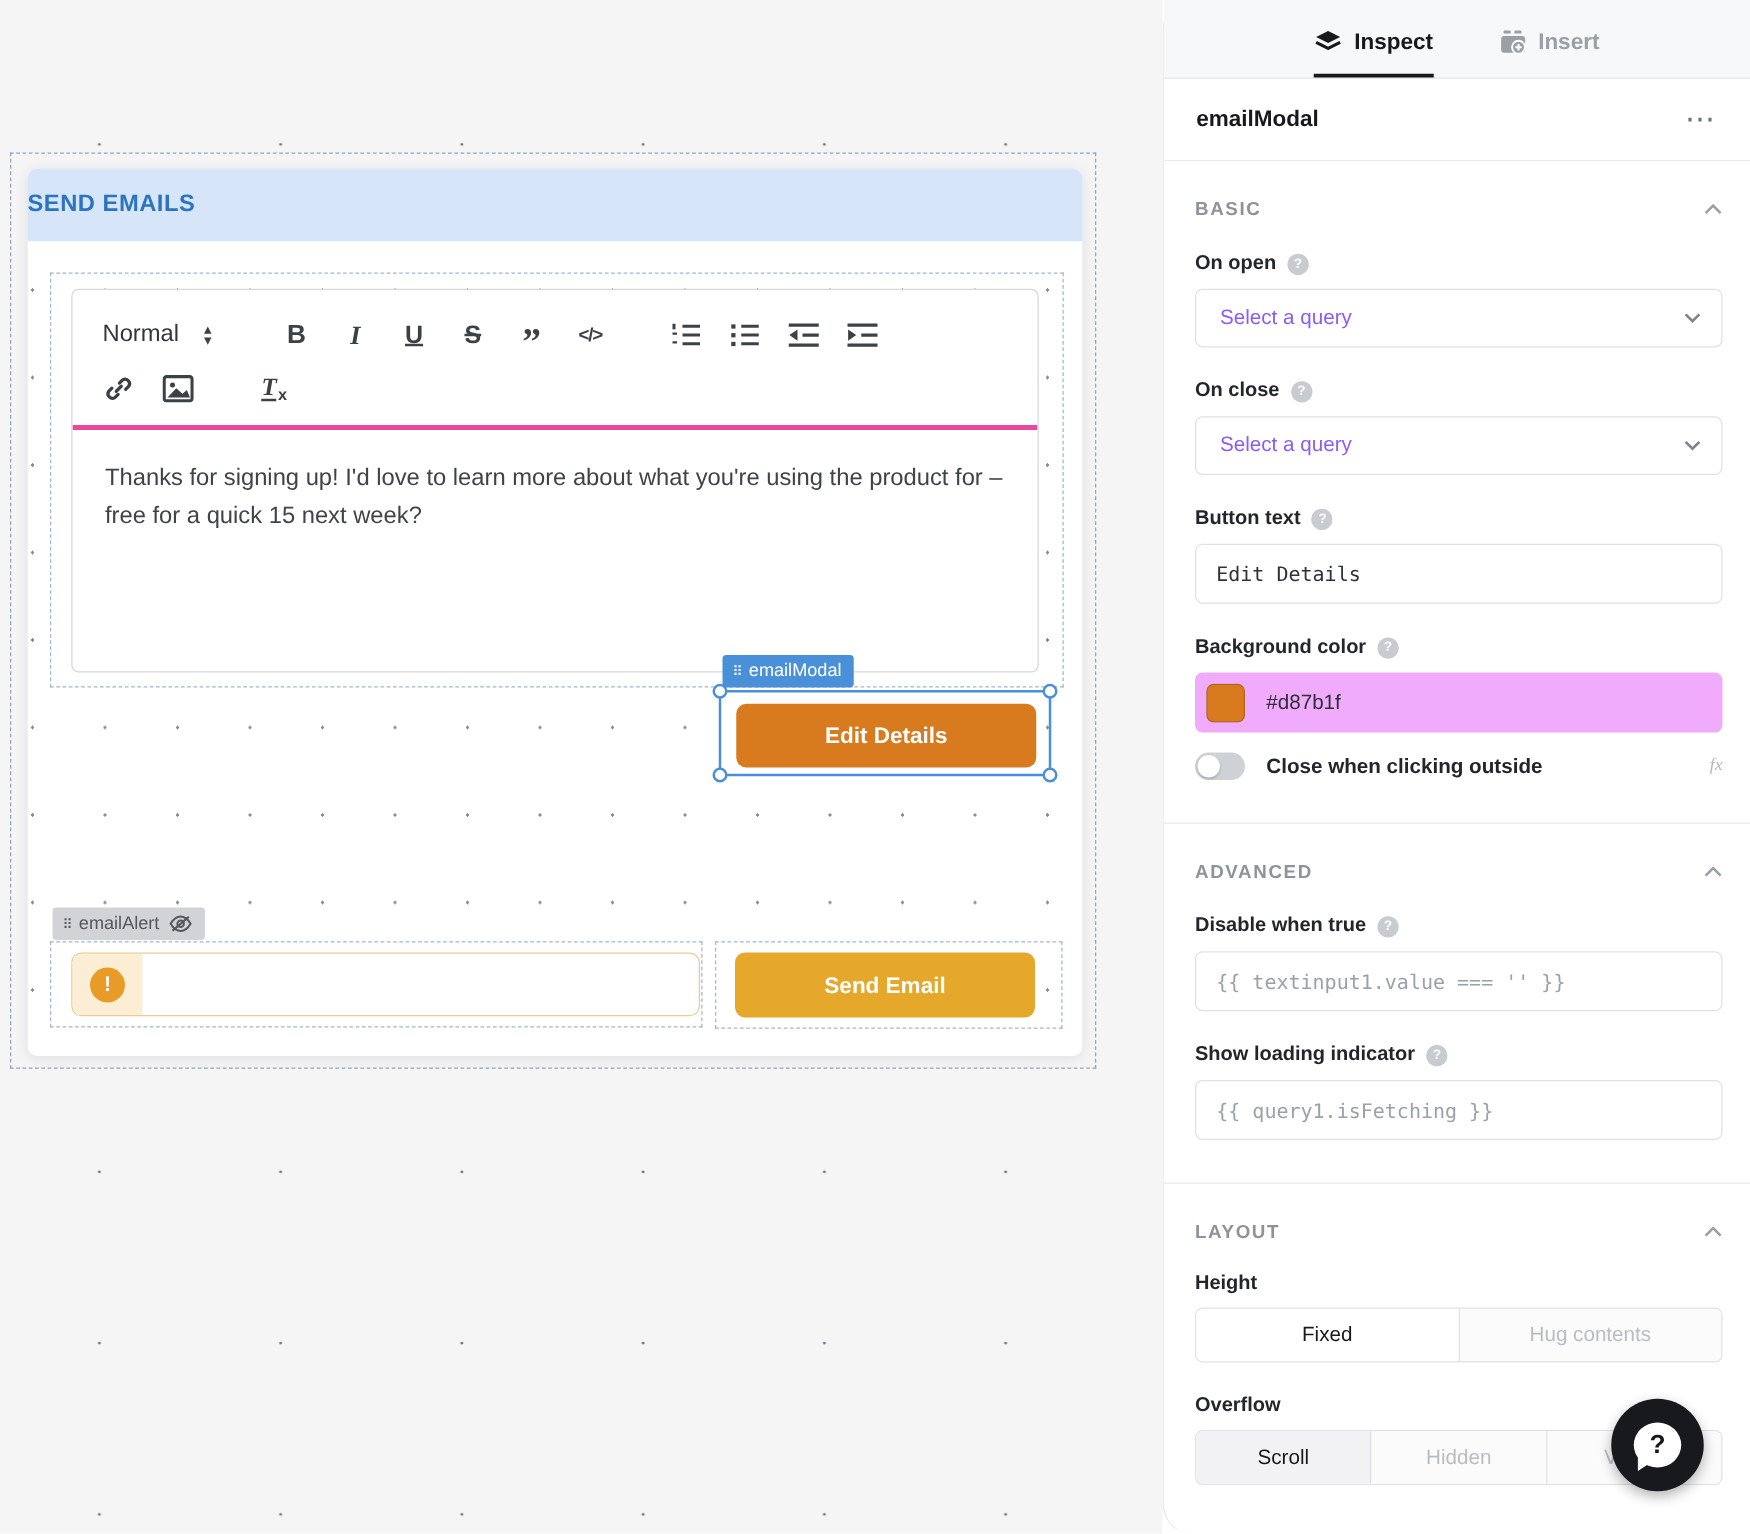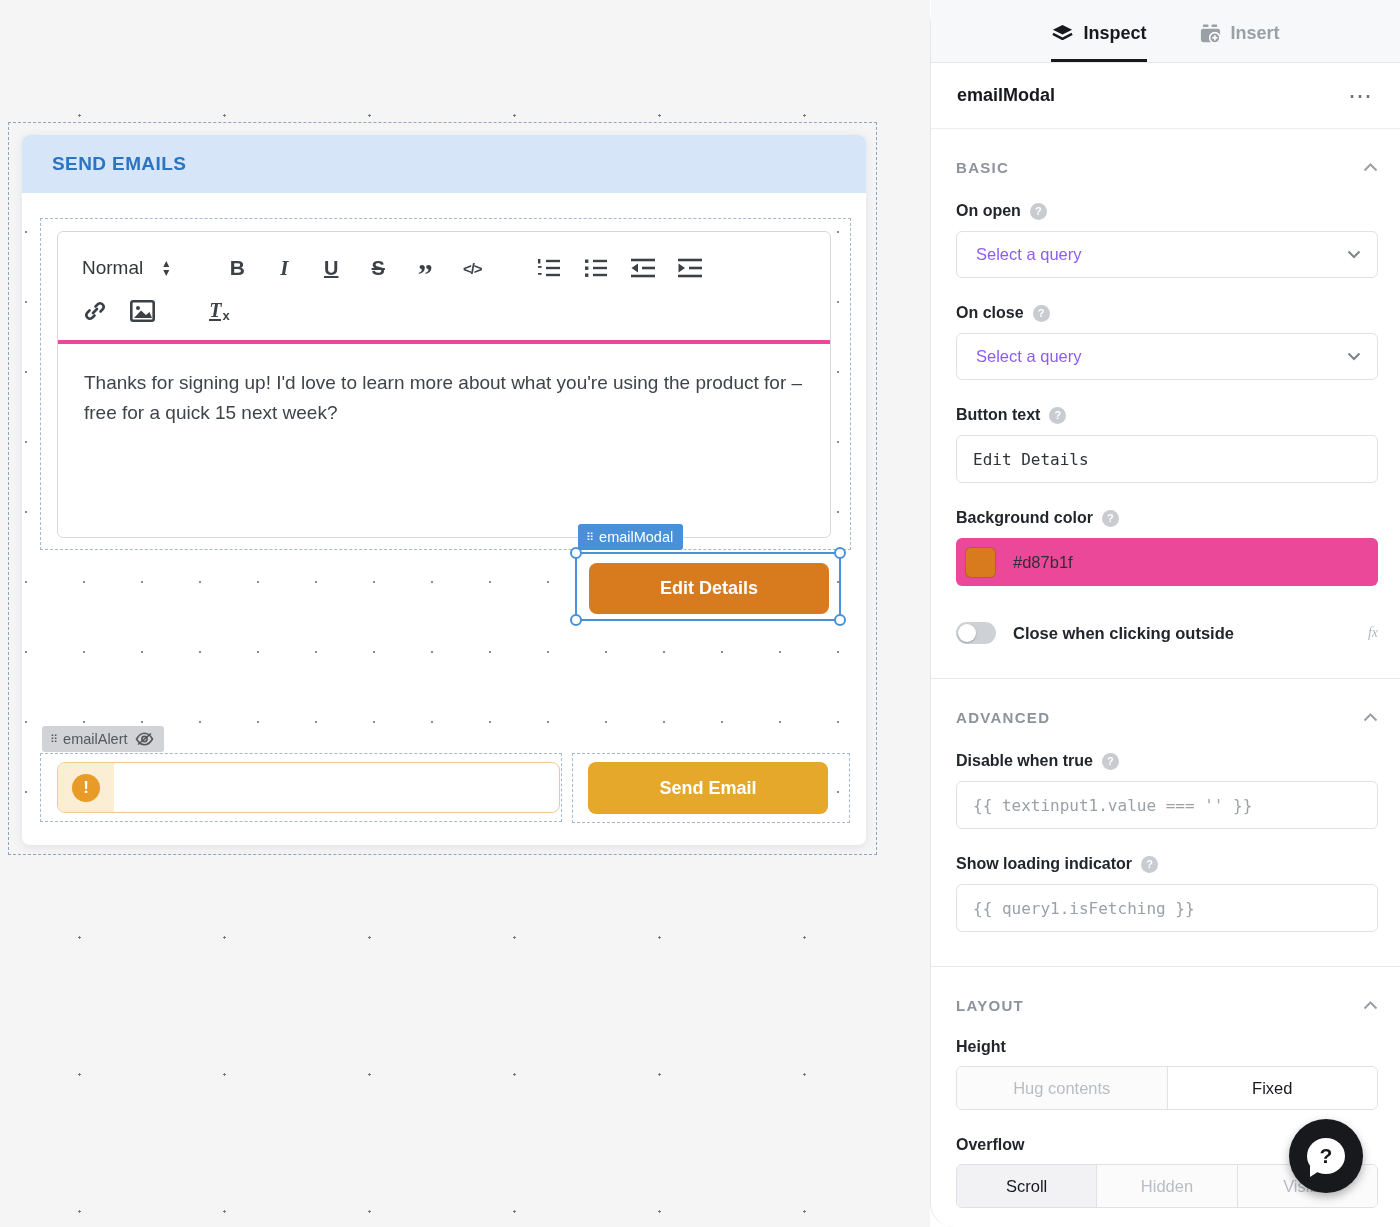--- a/index.html
+++ b/index.html
@@ -12,21 +12,21 @@
     background-color:#f5f5f6;
     background-image:radial-gradient(#70757c 1px, transparent 1.4px);
     background-size:145px 137px; background-position:7px 47px; }
   .outer-sel { position:absolute; left:8px; top:122px; width:869px; height:733px;
     border:1px dashed #8fa6c2; }
   .modal { position:absolute; left:22px; top:135px; width:844px; height:710px;
     background:#fff; border-radius:8px; box-shadow:0 2px 10px rgba(40,50,60,.10);
     background-image:radial-gradient(#878d95 1px, transparent 1.2px);
     background-size:58px 70px; background-position:33px 62px; }
   .modal-header { height:58px; background:#d6e6f8; border-radius:8px 8px 0 0;
-    display:flex; align-items:center; padding-left:30px; }
+    display:flex; align-items:center; }
   .modal-title { color:#2d74c0; font-size:19px; font-weight:700; letter-spacing:.4px; }
 
   
   .editor-sel { position:absolute; left:40px; top:218px; width:811px; height:332px;
     border:1px dashed #a3b8d1; }
   .editor-box { position:absolute; left:57px; top:231px; width:774px; height:307px;
     background:#fff; border:1px solid #d5d8dc; border-radius:6px; overflow:hidden; }
   .ql-toolbar { padding:14px 24px 8px; border-bottom:4px solid #ec4899; }
   .ql-row { display:flex; align-items:center; height:44px; color:#3c4147; }
   .tbtn { display:inline-flex; align-items:center; justify-content:center;
@@ -97,26 +97,26 @@
   .help { width:17px; height:17px; border-radius:50%; background:#c8cbd0; color:#fff;
     font-size:11px; font-weight:800; display:inline-flex; align-items:center;
     justify-content:center; margin-left:9px; }
   .select { height:47px; border:1px solid #dfe1e4; border-radius:6px; background:#fff;
     display:flex; align-items:center; justify-content:space-between; padding:0 16px 0 19px;
     cursor:pointer; }
   .select-txt { font-size:16.5px; color:#8b5cf6; }
   .txt-input { width:100%; height:48px; border:1px solid #dfe1e4; border-radius:6px;
     padding:0 16px; font-family:"DejaVu Sans Mono", monospace; font-size:16px; color:#2e3339; outline:none; }
   .txt-input.dim { color:#9ba1a9; }
-  .color-field { height:48px; background:#ec4899; border-radius:6px; display:flex;
+  .color-field { height:48px; background:#f0abfc; border-radius:6px; display:flex;
     align-items:center; padding:0 9px; cursor:pointer; }
   .swatch { width:31px; height:31px; border-radius:6px; background:#d87b1f;
     border:1px solid rgba(0,0,0,.18); }
   .color-hex { font-size:16.5px; color:#2c3036; margin-left:17px; }
-  .toggle-row { display:flex; align-items:center; margin:36px 0 34px; }
+  .toggle-row { display:flex; align-items:center; margin:16px 0 34px; }
   .toggle { width:40px; height:22px; border-radius:11px; background:#ced1d6; position:relative; cursor:pointer; }
   .knob { position:absolute; left:2px; top:2px; width:18px; height:18px; border-radius:50%;
     background:#fff; box-shadow:0 1px 2px rgba(0,0,0,.25); }
   .toggle-lbl { font-size:16.5px; font-weight:600; color:#22262c; margin-left:17px; flex:1; }
   .fx { font-family:"Liberation Serif", serif; font-style:italic; font-size:14px; color:#b3b7bd; }
   .divider { height:1px; background:#e8e9eb; margin:0 -22px 0 -25px; }
   .mt-sec { margin-top:32px; }
   .seg { display:flex; height:44px; border:1px solid #dfe1e4; border-radius:6px;
     overflow:hidden; margin-top:10px; background:#fff; }
   .seg-opt { flex:1; display:flex; align-items:center; justify-content:center;
@@ -407,22 +407,22 @@
               <polyline points="1.5,7.5 7.5,1.5 13.5,7.5"></polyline>
             </svg>
         </span>
       </div>
 
       <div class="field" style="margin-top:24px">
         <div class="lbl-row" style="margin-bottom:0">
           <span class="lbl">Height</span>
         </div>
         <div class="seg">
+          <div class="seg-opt selected">Fixed</div>
           <div class="seg-opt">Hug contents</div>
-          <div class="seg-opt selected">Fixed</div>
         </div>
       </div>
 
       <div class="field" style="margin-top:26px">
         <div class="lbl-row" style="margin-bottom:0">
           <span class="lbl">Overflow</span>
         </div>
         <div class="seg">
           <div class="seg-opt selected shaded">Scroll</div>
           <div class="seg-opt">Hidden</div>

